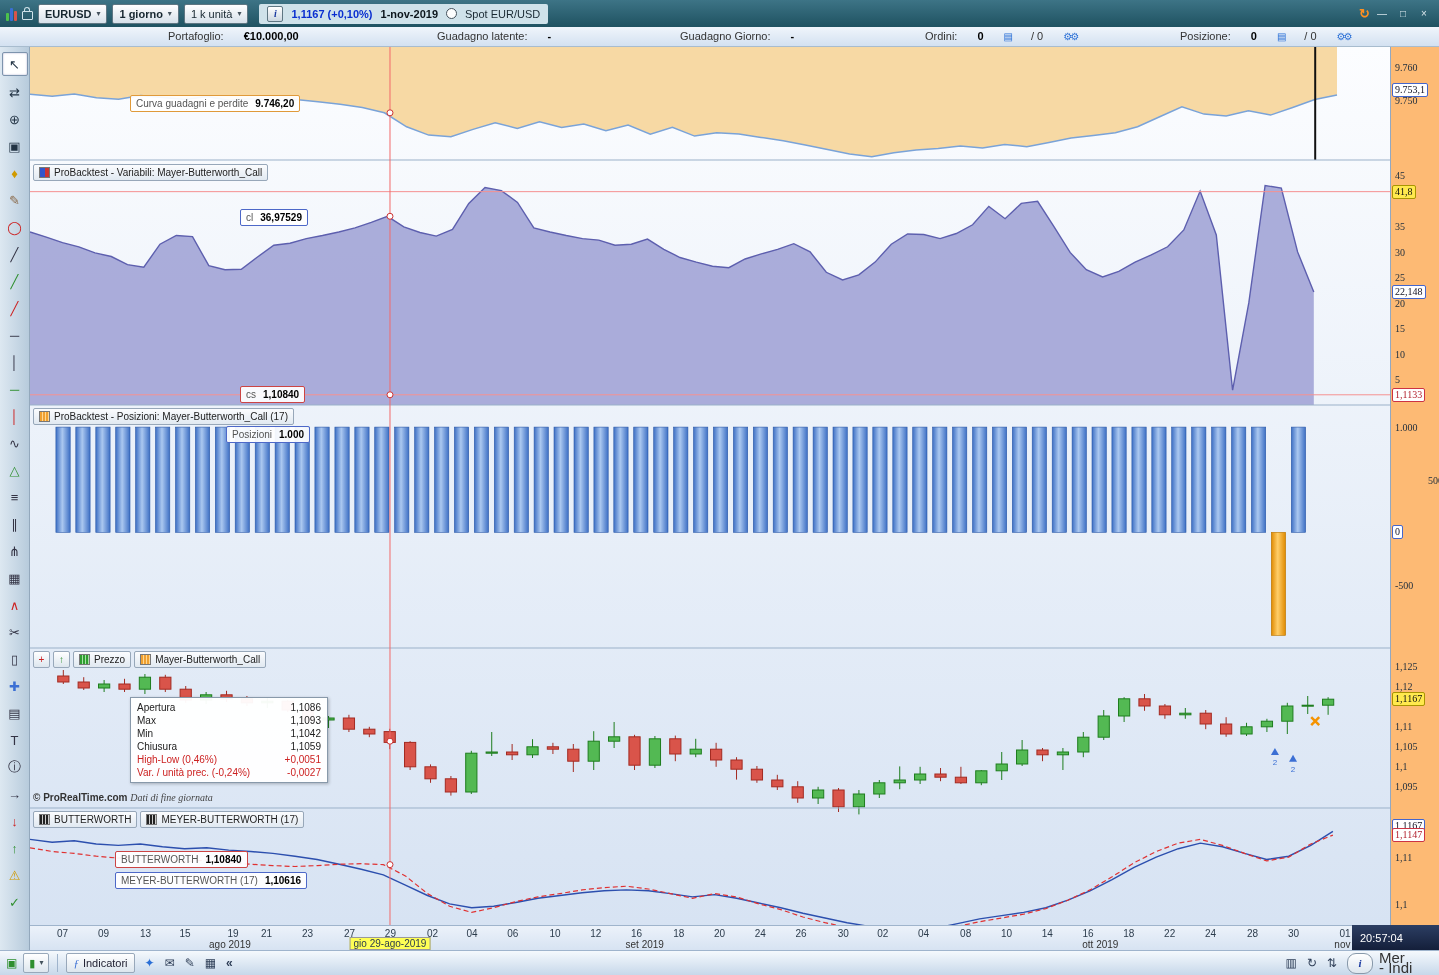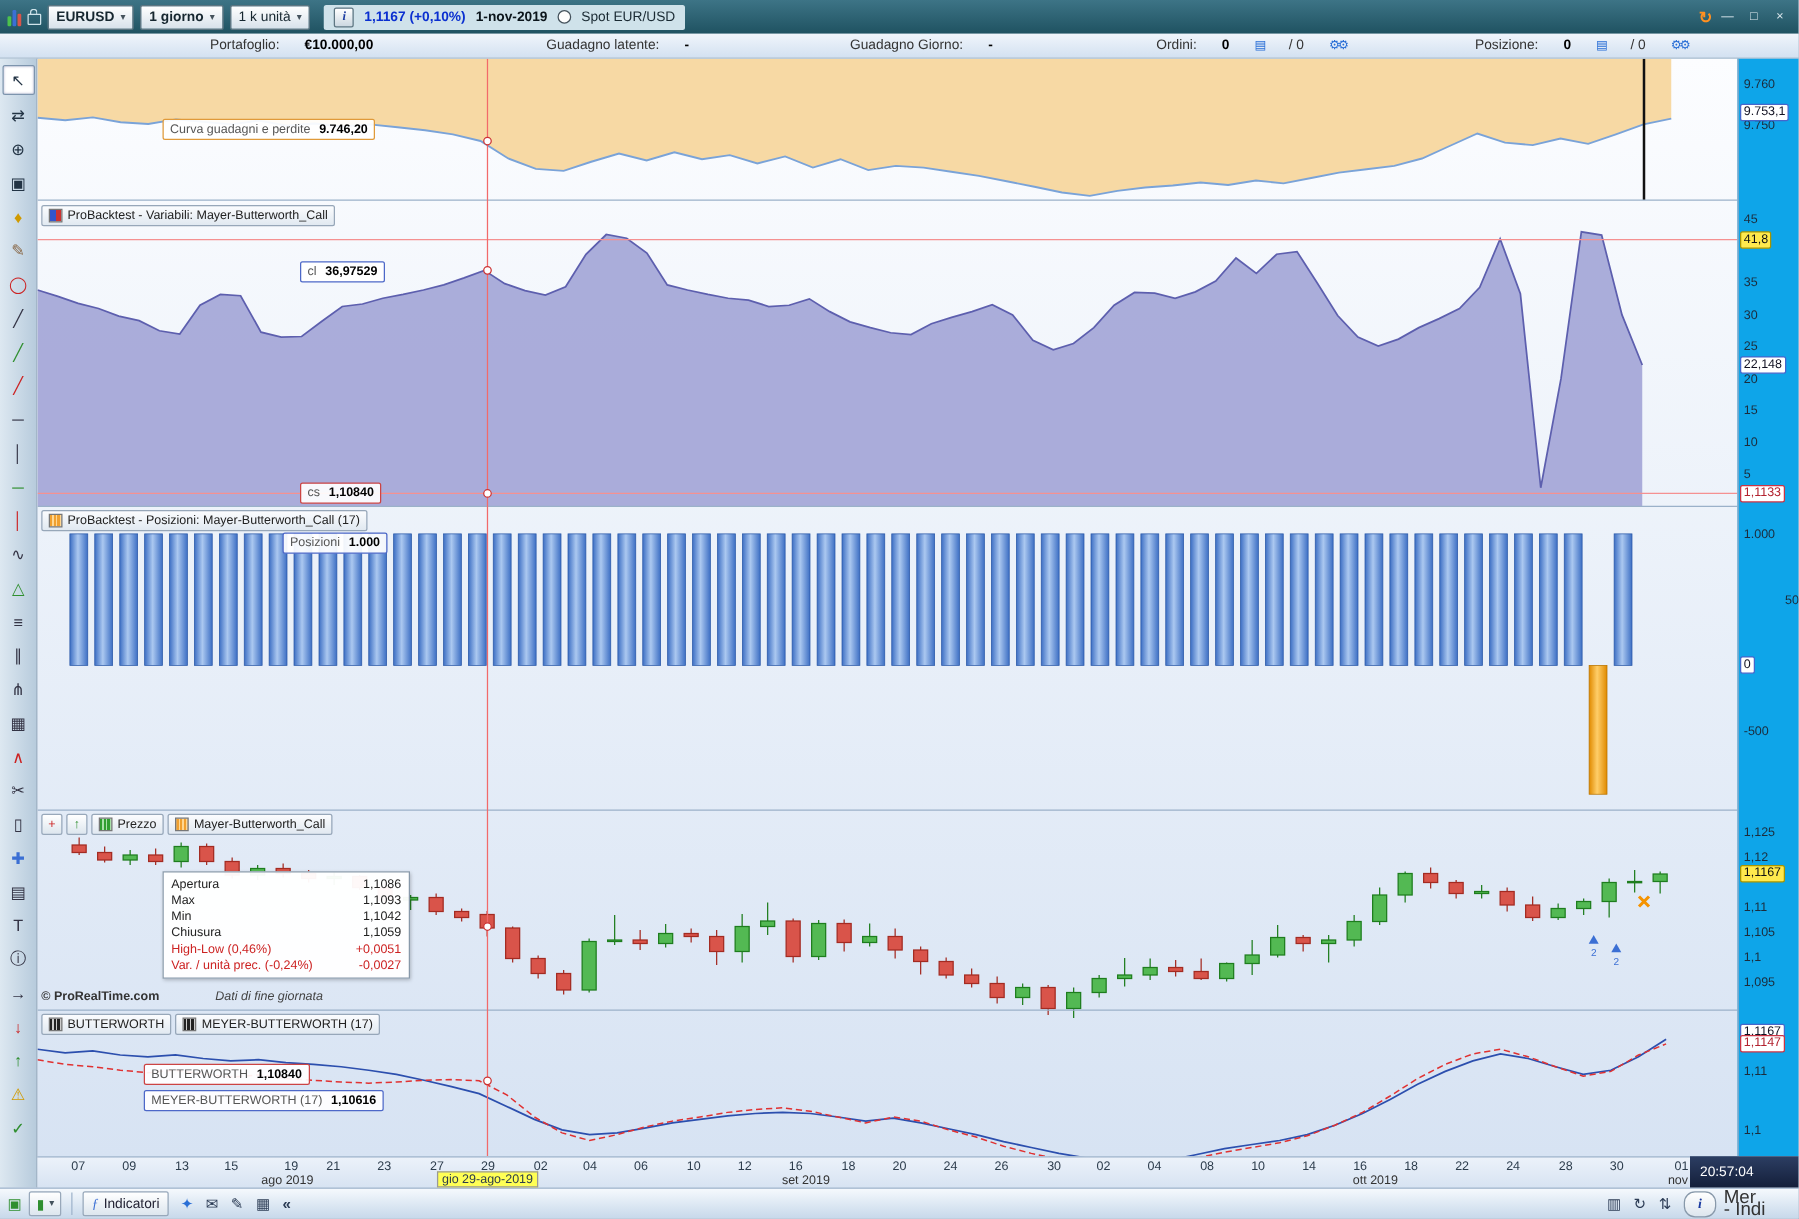--- a/index.html
+++ b/index.html
@@ -66,25 +66,25 @@
   .p4-controls{position:absolute;left:3px;top:604px;display:flex;gap:3px;align-items:center;z-index:6;}
   .p5-tabs{position:absolute;left:3px;top:764px;display:flex;gap:3px;align-items:center;z-index:6;}
 
   .dwin{position:absolute;left:100px;top:650px;width:184px;background:rgba(255,255,255,.96);
     border:1px solid #8899aa;box-shadow:1px 1px 3px rgba(0,0,0,.25);font-size:10px;padding:3px 6px;z-index:7;}
   .dwin-row{display:flex;justify-content:space-between;line-height:13px;color:#222;align-items:center;}
   .dwin-row.red{color:#cc2222;}
 
   .copyright{position:absolute;left:3px;top:745px;font-size:10px;color:#444;z-index:6;}
   .copyright b{color:#333;}
-  .copyright i{font-family:Liberation Sans, sans-serif;margin-left:42px;}
+  .copyright i{font-family:Liberation Serif, serif;}
 
   
-  .axis-col{position:absolute;left:1390px;top:47px;width:49px;height:878px;background:#0ea5e9;
-    border-left:1px solid #92a8c2;font-size:10px;color:#1c2c3c;box-sizing:border-box;}
+  .axis-col{position:absolute;left:1390px;top:47px;width:49px;height:878px;background:#fdba74;
+    border-left:1px solid #92a8c2;font-size:10px;color:#1c2c3c;box-sizing:border-box;font-family:Liberation Serif, serif;}
   .tick{position:absolute;left:4px;line-height:11px;}
   .abadge{position:absolute;left:1px;padding:0 2px;font-size:10px;line-height:12px;background:#fff;border:1px solid #888;border-radius:2px;white-space:nowrap;}
   .abadge.yellow{background:#ffe94d;border-color:#a89500;color:#111;}
   .abadge.blue{border-color:#4466cc;color:#112;}
   .abadge.red{border-color:#cc3344;color:#b2222f;}
 
   
   .date-axis{position:absolute;left:30px;top:925px;width:1360px;height:25px;
     background:linear-gradient(#ecf2fa,#d7e3f2);border-top:1px solid #9fb4cc;font-size:10px;color:#2c3c4c;box-sizing:border-box;}
   .xtick{position:absolute;top:2px;transform:translateX(-50%);}

